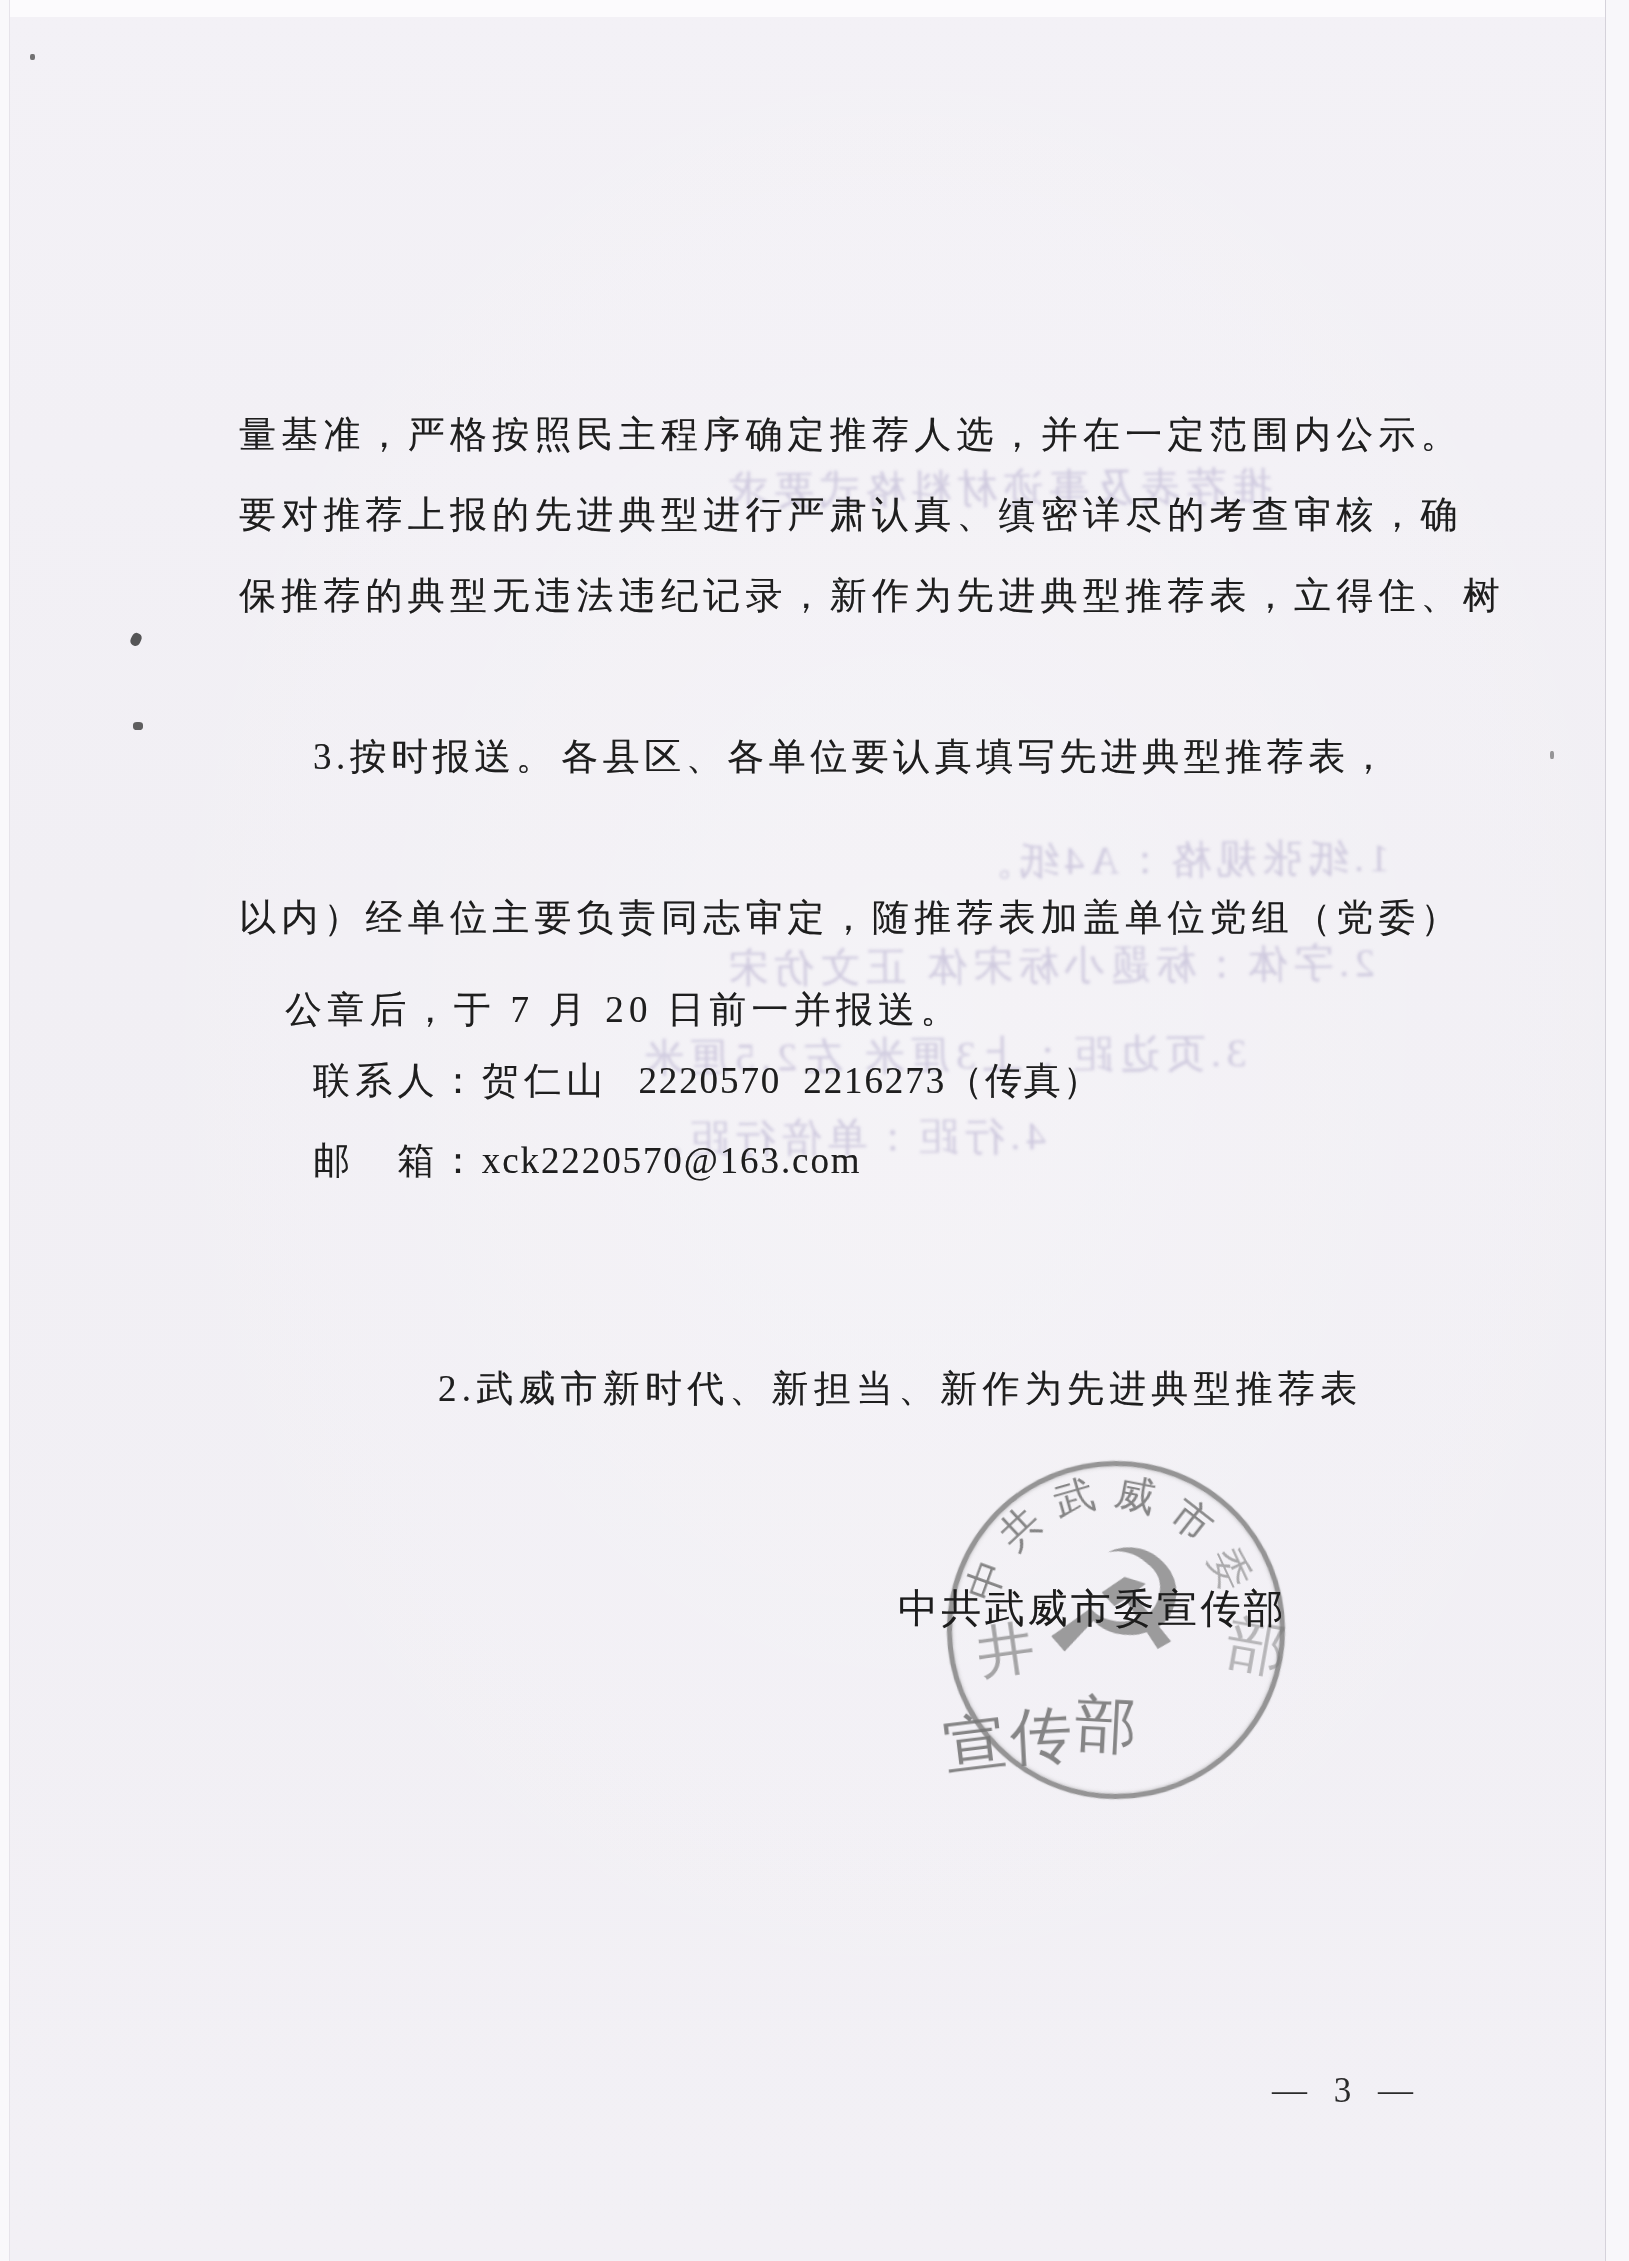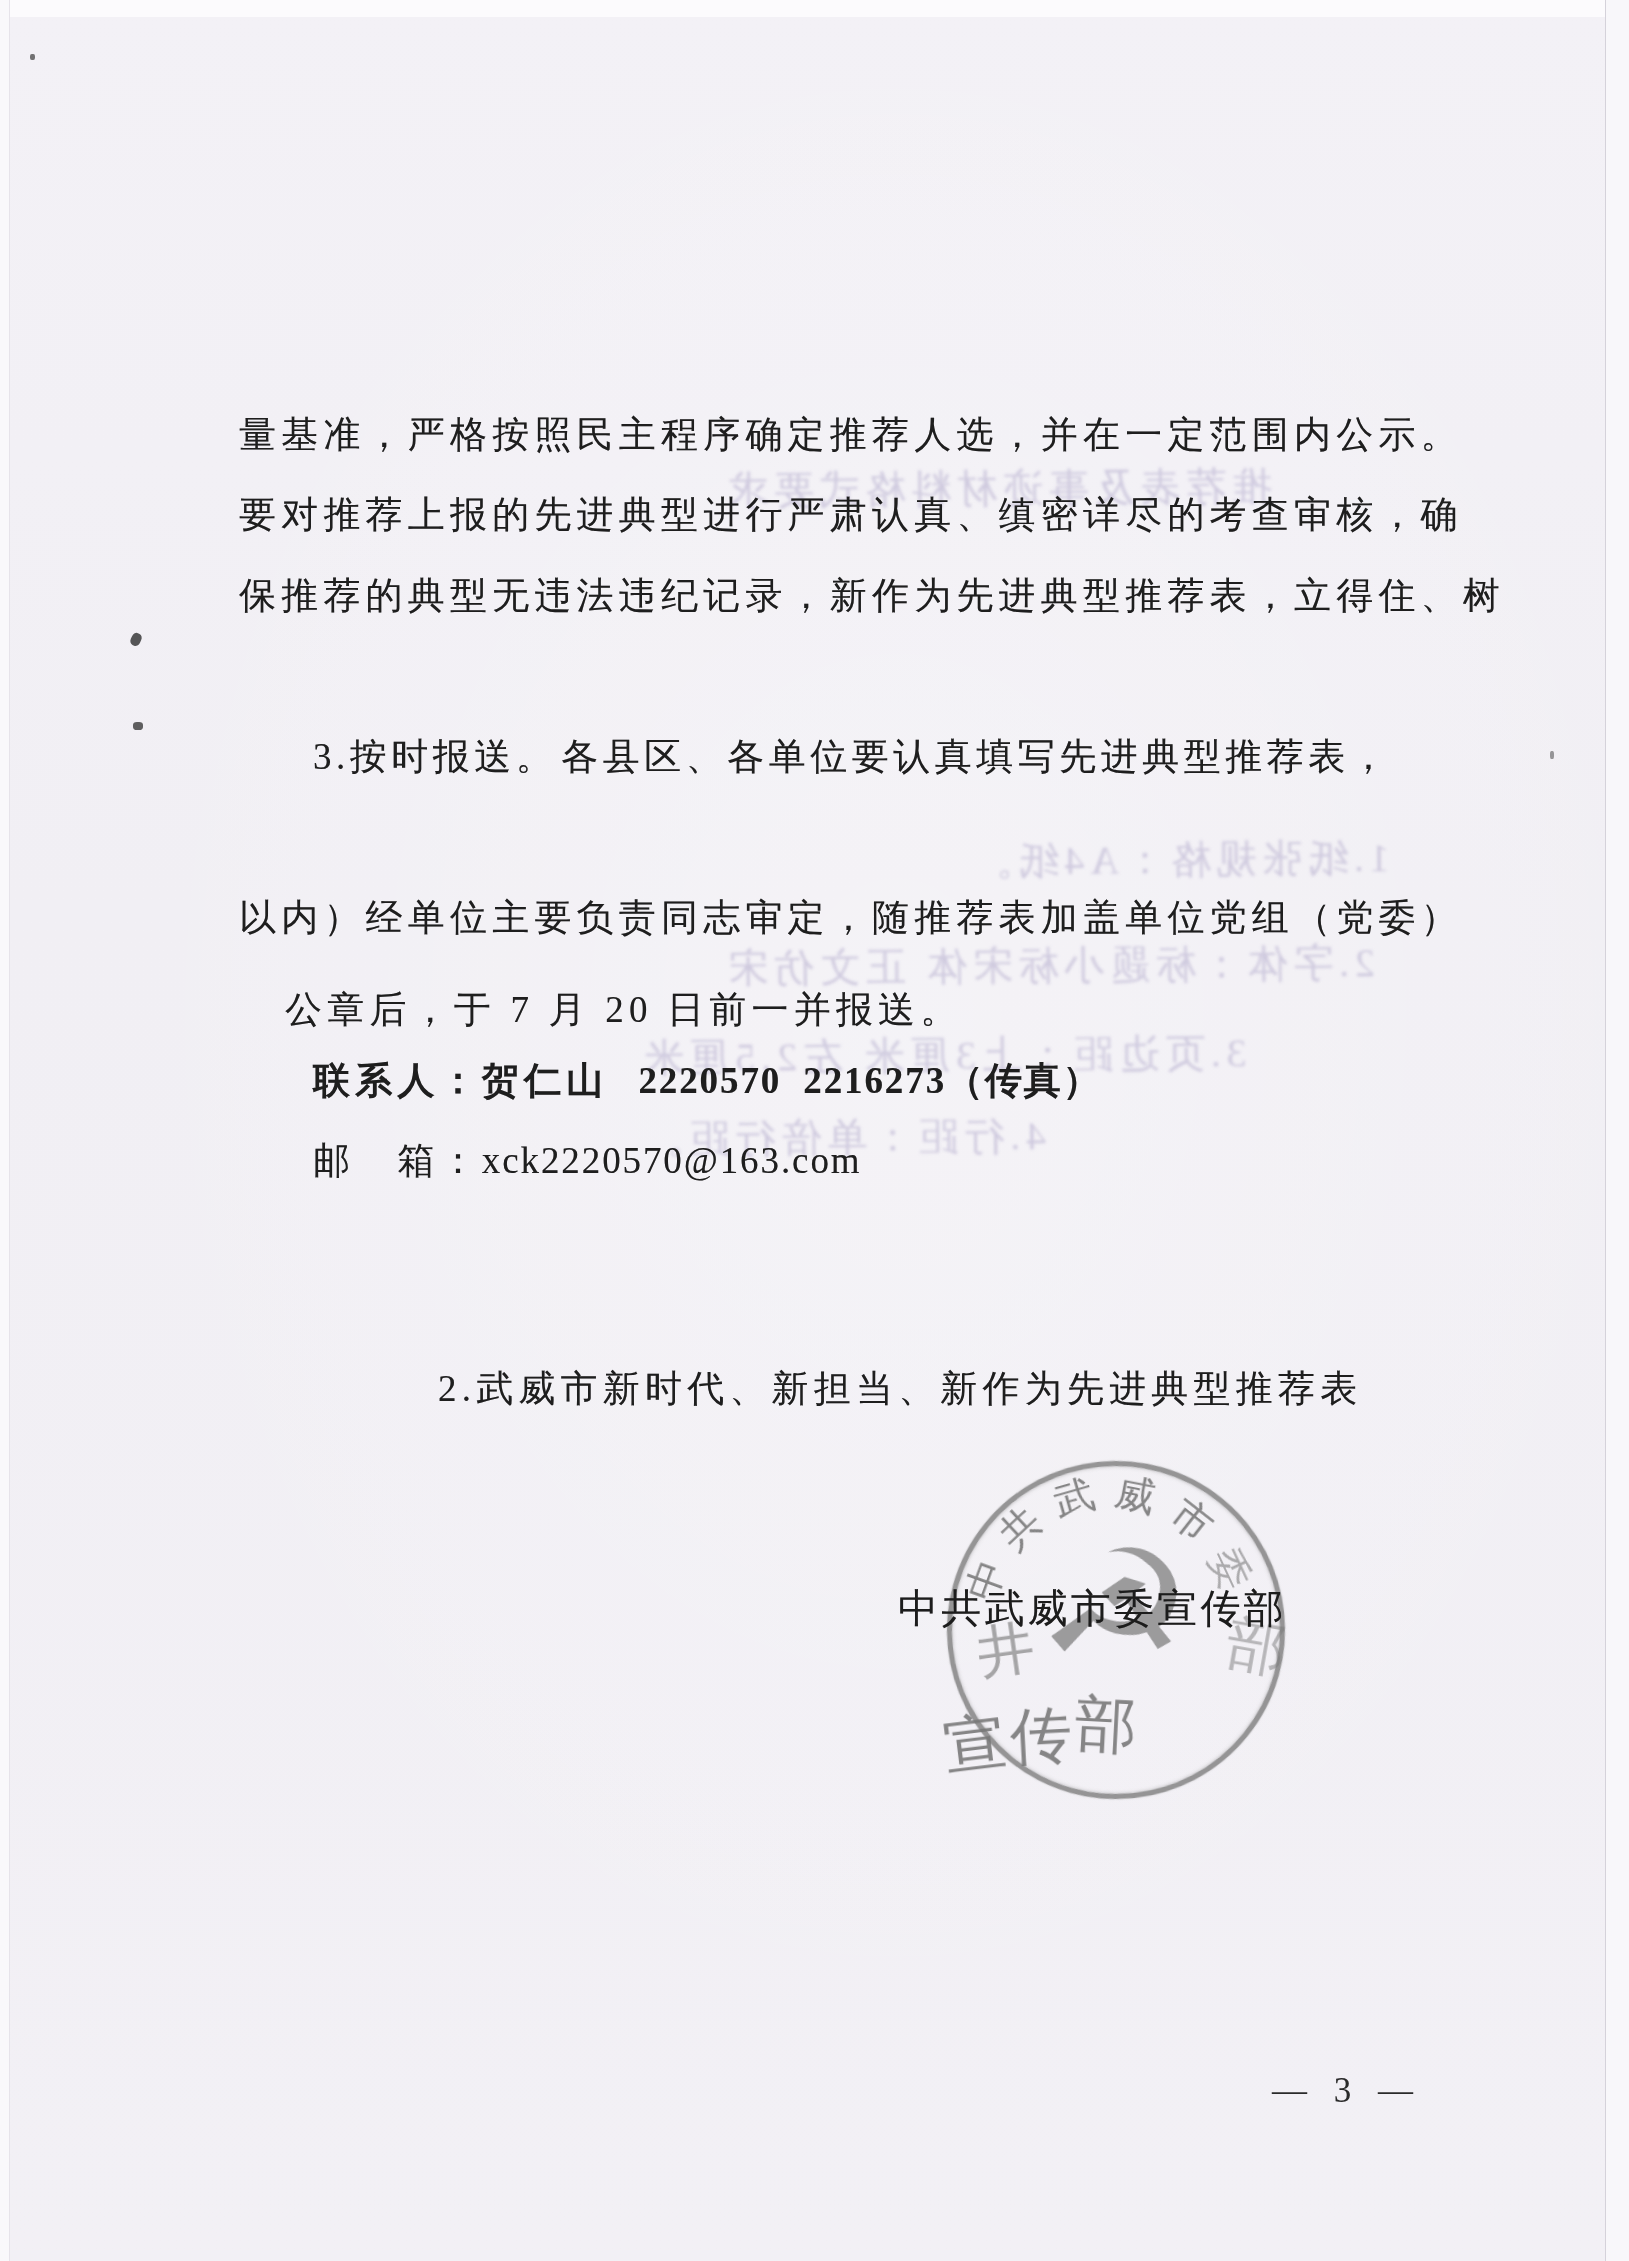--- a/index.html
+++ b/index.html
@@ -101,21 +101,21 @@
 
   <div class="line" style="top:413px;">量基准，严格按照民主程序确定推荐人选，并在一定范围内公示。</div>
   <div class="line" style="top:493px;">要对推荐上报的先进典型进行严肃认真、缜密详尽的考查审核，确</div>
   <div class="line" style="top:574px;">保推荐的典型无违法违纪记录，新作为先进典型推荐表，立得住、树</div>
   <div class="line indent1" style="top:735px;letter-spacing:4.5px;">
     <span class="bold-seg">3.按时报送。</span><span>各县区、各单位要认真填写先进典型推荐表，</span>
   </div>
   <div class="line" style="top:896px;">以内）经单位主要负责同志审定，随推荐表加盖单位党组（党委）</div>
   <div class="line" style="top:988px;margin-left:46px;">公章后，于 7 月 20 日前一并报送。</div>
 
-  <div class="line indent1" style="top:1059px;font-weight:bold;">
+  <div class="line indent1" style="top:1059px;">
     <span>联系人：</span><span>贺仁山</span><span class="gap-m"></span><span class="latin">2220570</span><span class="gap-s"></span><span class="latin">2216273（传真）</span>
   </div>
   <div class="line indent1" style="top:1139px;">
     <span>邮　箱：</span><span class="latin">xck2220570@163.com</span>
   </div>
 
   <div class="line indent2" style="top:1367px;">2.武威市新时代、新担当、新作为先进典型推荐表</div>
 
   <div class="sig-line" style="left:898px;top:1581px;">中共武威市委宣传部</div>
 

